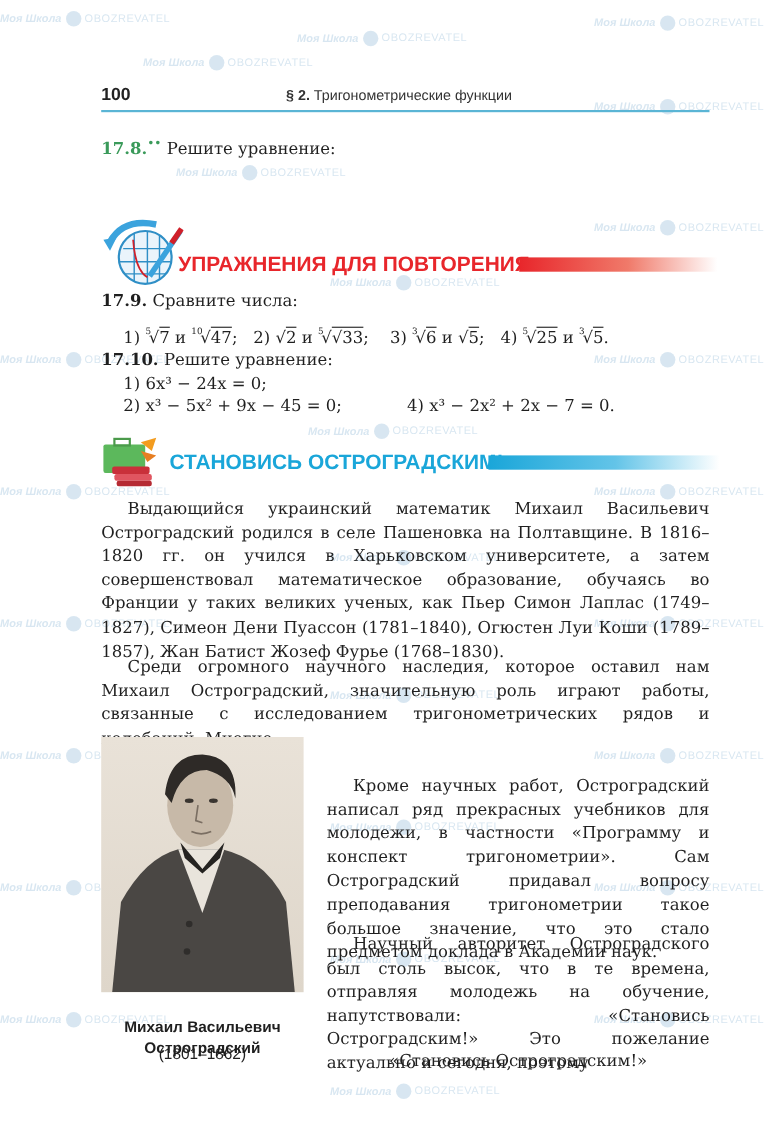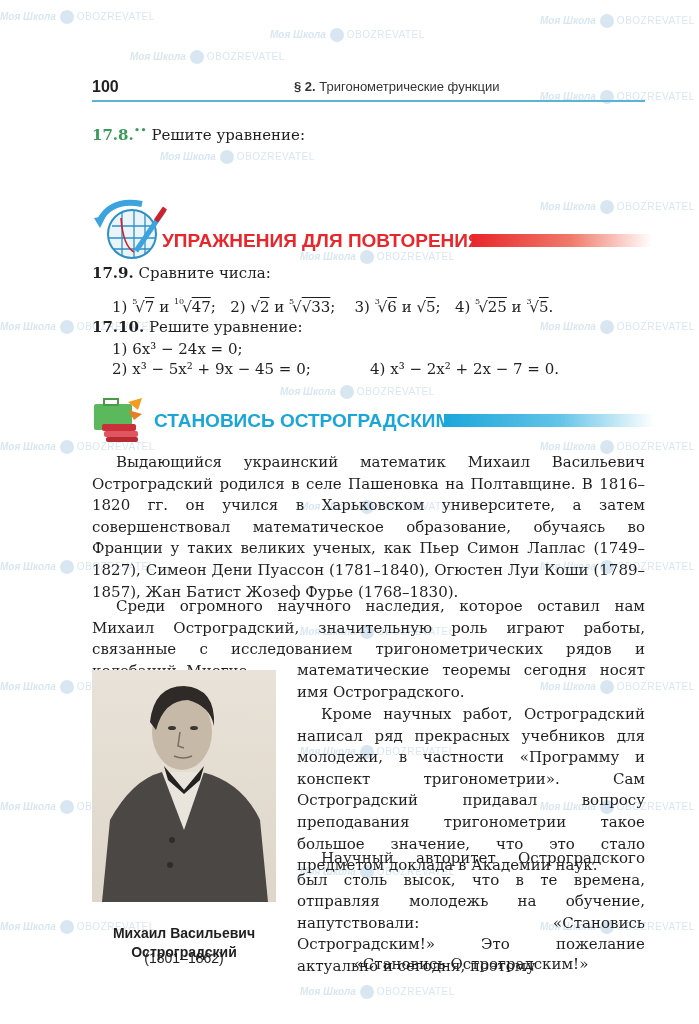--- a/index.html
+++ b/index.html
@@ -9,21 +9,21 @@
   }
   .wm { position: absolute; font-family: "Liberation Sans", sans-serif; font-size: 10px; color: #b9d3e6; opacity: 0.55; white-space: nowrap; pointer-events: none; z-index: 0; }
   .wm .ms { font-style: italic; font-weight: bold; margin-right: 4px; }
   .wm .circ { display: inline-block; width: 14px; height: 14px; border-radius: 50%; background: #b9d3e6; vertical-align: middle; margin-right: 3px; }
   .wm .ob { letter-spacing: 0.5px; }
 
   .page { position: absolute; left: 0; top: 0; width: 571px; height: 1024px; z-index: 1; }
 
   .header { position: absolute; left: 92px; top: 78px; width: 553px; height: 22px; border-bottom: 2px solid #5ab5d5; }
   .page-num { position: absolute; left: 0; top: 0; font-family: "Liberation Sans", sans-serif; font-weight: bold; font-size: 16px; color: #222; }
-  .running { position: absolute; left: 168px; top: 1px; font-family: "Liberation Sans", sans-serif; font-size: 13px; color: #333; margin-left: 34px; }
+  .running { position: absolute; left: 168px; top: 1px; font-family: "Liberation Sans", sans-serif; font-size: 13px; color: #333; }
   .running b { font-weight: bold; }
 
   .txt { position: absolute; font-size: 15px; line-height: 23px; white-space: nowrap; }
   .num-green { color: #3a9a5a; font-weight: bold; }
   .num-bold { font-weight: bold; }
   .dots { color: #3a9a5a; font-size: 11px; vertical-align: super; }
   .frac { display: inline-block; vertical-align: middle; text-align: center; line-height: 16px; margin: 0 2px; }
   .frac .n { display: block; border-bottom: 1px solid #222; padding: 0 3px; }
   .frac .d { display: block; padding: 0 3px; }
   .rad { text-decoration: overline; }
@@ -155,23 +155,20 @@
       <path d="M58 52 Q62 16 92 16 Q124 18 122 56 Q118 36 96 30 Q72 30 64 60 Z" fill="#2e2a27"></path>
       <ellipse cx="80" cy="58" rx="4" ry="2" fill="#3a3530"></ellipse>
       <ellipse cx="102" cy="58" rx="4" ry="2" fill="#3a3530"></ellipse>
       <path d="M88 62 L86 76 L92 78" stroke="#7a6e62" stroke-width="1.5" fill="none"></path>
       <path d="M82 86 Q91 90 100 86" stroke="#7a6e62" stroke-width="1.5" fill="none"></path>
       <circle cx="80" cy="170" r="3" fill="#2f2d2b"></circle>
       <circle cx="78" cy="195" r="3" fill="#2f2d2b"></circle>
     </svg>
   </div>
 
-  <div class="col" style="top:660px;">
-    <p>математические теоремы сегодня носят имя Остроградского.</p>
-  </div>
   <div class="col" style="top:704px;">
     <p class="ind">Кроме научных работ, Остроградский написал ряд прекрасных учебников для молодежи, в частности «Программу и конспект тригонометрии». Сам Остроградский придавал вопросу преподавания тригонометрии такое большое значение, что это стало предметом доклада в Академии наук.</p>
   </div>
   <div class="col" style="top:848px;">
     <p class="ind">Научный авторитет Остроградского был столь высок, что в те времена, отправляя молодежь на обучение, напутствовали: «Становись Остроградским!» Это пожелание актуально и сегодня, поэтому</p>
   </div>
   <div class="col center" style="top:954px;">
     <p>«Становись Остроградским!»</p>
   </div>
 

